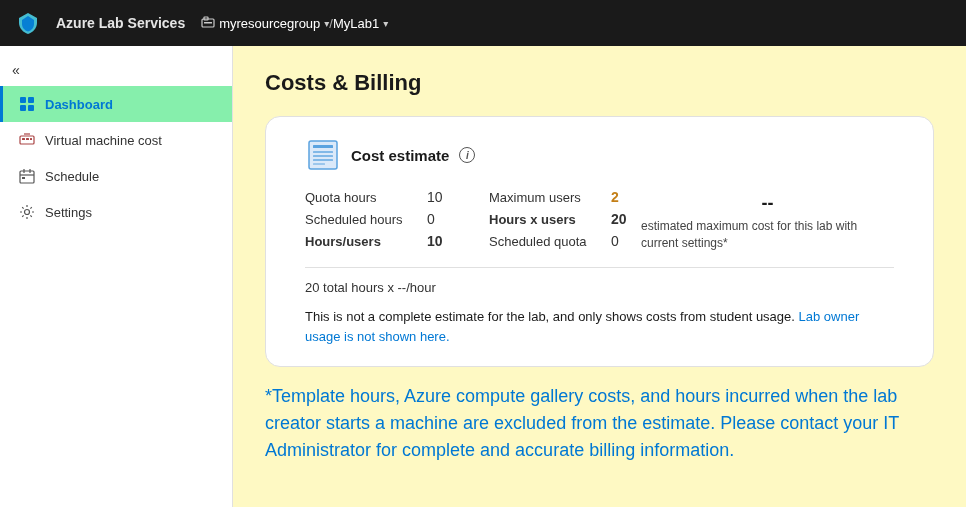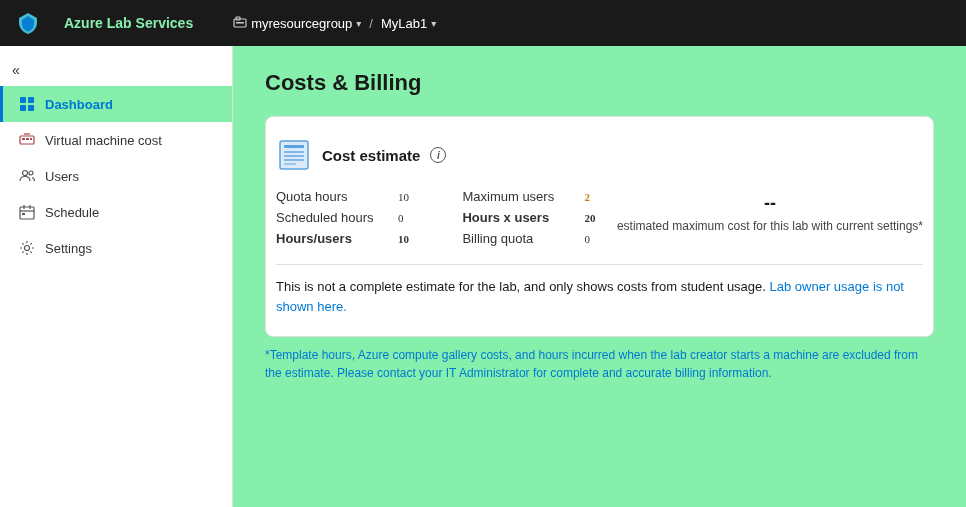--- a/index.html
+++ b/index.html
@@ -10,36 +10,35 @@
       background: #1a1a1a;
       height: 46px;
       display: flex;
       align-items: center;
       padding: 0 16px;
       gap: 12px;
     }
     .nav-logo {
       display: flex;
       align-items: center;
-      gap: 24px;
-      color: #86efac;
+      gap: 16px;
+      color: #e5e5e5;
       font-size: 14px;
       font-weight: 600;
     }
     .nav-logo-icon {
       width: 24px;
       height: 24px;
     }
     .nav-breadcrumb {
       display: flex;
       align-items: center;
-      gap: 8px;
       color: white;
       font-size: 13px;
-      margin-left: 28px;
+      margin-left: 4px;
     }
     .nav-breadcrumb-item {
       display: flex;
       align-items: center;
       gap: 4px;
       cursor: pointer;
     }
     .nav-sep { color: #aaa; }
     .chevron-down { font-size: 10px; color: #ccc; }
 
@@ -87,36 +86,36 @@
       align-items: center;
       justify-content: center;
       flex-shrink: 0;
     }
 
     
     .main-content {
       flex: 1;
       padding: 24px 32px;
       overflow-y: auto;
-      background: #86efac;
+      background: #fef9c3;
     }
     .page-title {
       font-size: 22px;
       font-weight: 600;
       color: #1a1a1a;
       margin-bottom: 20px;
     }
 
     
     .card {
       background: #fff;
       border: 1px solid #e0e0e0;
-      border-radius: 8px;
-      padding: 20px 10px;
-      margin-bottom: 9px;
+      border-radius: 15px;
+      padding: 20px 39px;
+      margin-bottom: 16px;
     }
     .card-header {
       display: flex;
       align-items: center;
       gap: 10px;
       margin-bottom: 16px;
     }
     .card-icon {
       width: 36px;
       height: 36px;
@@ -153,23 +152,22 @@
       align-items: baseline;
     }
     .cost-label {
       color: #333;
       font-size: 13px;
       min-width: 110px;
     }
     .cost-label.bold { font-weight: 700; }
     .cost-value {
       color: #333;
-      font-size: 11px;
+      font-size: 14px;
       min-width: 30px;
-      font-family: Liberation Serif, serif;
     }
     .cost-value.orange { color: #c47f17; font-weight: 600; }
     .cost-value.bold { font-weight: 700; }
 
     .cost-estimate-right {
       display: flex;
       flex-direction: column;
       align-items: center;
       justify-content: flex-start;
       padding-top: 4px;
@@ -204,21 +202,21 @@
       font-size: 13px;
       color: #1a1a1a;
       line-height: 1.5;
     }
     .note-text .highlight {
       color: #0078d4;
     }
 
     
     .footer-note {
-      font-size: 12px;
+      font-size: 18px;
       color: #0078d4;
       line-height: 1.5;
       margin-top: 4px;
     }
 
     
     svg { display: block; }
   </style>
 </head>
 <body>
@@ -273,31 +271,20 @@
           <rect x="1" y="4" width="14" height="8" rx="1" stroke="#a44" stroke-width="1.2" fill="none"></rect>
           <rect x="3" y="6" width="3" height="2" rx="0.5" fill="#a44"></rect>
           <rect x="7" y="6" width="3" height="2" rx="0.5" fill="#a44"></rect>
           <rect x="11" y="6" width="2" height="2" rx="0.5" fill="#a44"></rect>
           <line x1="5" y1="2" x2="11" y2="2" stroke="#a44" stroke-width="1.2"></line>
         </svg>
       </div>
       <span>Virtual machine cost</span>
     </div>
 
-    <div class="sidebar-item">
-      <div class="sidebar-icon">
-        <svg width="16" height="16" viewBox="0 0 16 16" fill="none">
-          <circle cx="6" cy="5" r="2.5" stroke="#555" stroke-width="1.2" fill="none"></circle>
-          <path d="M1 13c0-3 2-4.5 5-4.5s5 1.5 5 4.5" stroke="#555" stroke-width="1.2" fill="none"></path>
-          <circle cx="12" cy="5" r="2" stroke="#555" stroke-width="1.2" fill="none"></circle>
-          <path d="M13 9.5c1.5 0.3 2.5 1.5 2.5 3.5" stroke="#555" stroke-width="1.2" fill="none"></path>
-        </svg>
-      </div>
-      <span>Users</span>
-    </div>
 
     <div class="sidebar-item">
       <div class="sidebar-icon">
         <svg width="16" height="16" viewBox="0 0 16 16" fill="none">
           <rect x="1" y="3" width="14" height="12" rx="1" stroke="#555" stroke-width="1.2" fill="none"></rect>
           <line x1="5" y1="1" x2="5" y2="5" stroke="#555" stroke-width="1.2"></line>
           <line x1="11" y1="1" x2="11" y2="5" stroke="#555" stroke-width="1.2"></line>
           <line x1="1" y1="7" x2="15" y2="7" stroke="#555" stroke-width="1.2"></line>
           <rect x="3" y="9" width="3" height="2" rx="0.3" fill="#555"></rect>
         </svg>
@@ -357,34 +344,35 @@
           <div class="cost-col">
             <div class="cost-row">
               <span class="cost-label">Maximum users</span>
               <span class="cost-value orange">2</span>
             </div>
             <div class="cost-row">
               <span class="cost-label bold">Hours x users</span>
               <span class="cost-value bold">20</span>
             </div>
             <div class="cost-row">
-              <span class="cost-label">Billing quota</span>
+              <span class="cost-label">Scheduled quota</span>
               <span class="cost-value">0</span>
             </div>
           </div>
         </div>
 
         <div class="cost-estimate-right">
           <div class="cost-dashes">--</div>
           <div class="cost-desc">estimated maximum cost for this lab with current settings*</div>
         </div>
       </div>
 
       <hr class="divider">
 
+      <div class="total-hours">20 total hours x --/hour</div>
 
       <div class="note-text">
         <span>This is not a complete estimate for the lab, and only shows costs from student usage.</span>
         <span class="highlight">Lab owner usage is not shown here.</span>
       </div>
     </div>
 
     <div class="footer-note">*Template hours, Azure compute gallery costs, and hours incurred when the lab creator starts a machine are excluded from the estimate. Please contact your IT Administrator for complete and accurate billing information.</div>
   </div>
 

